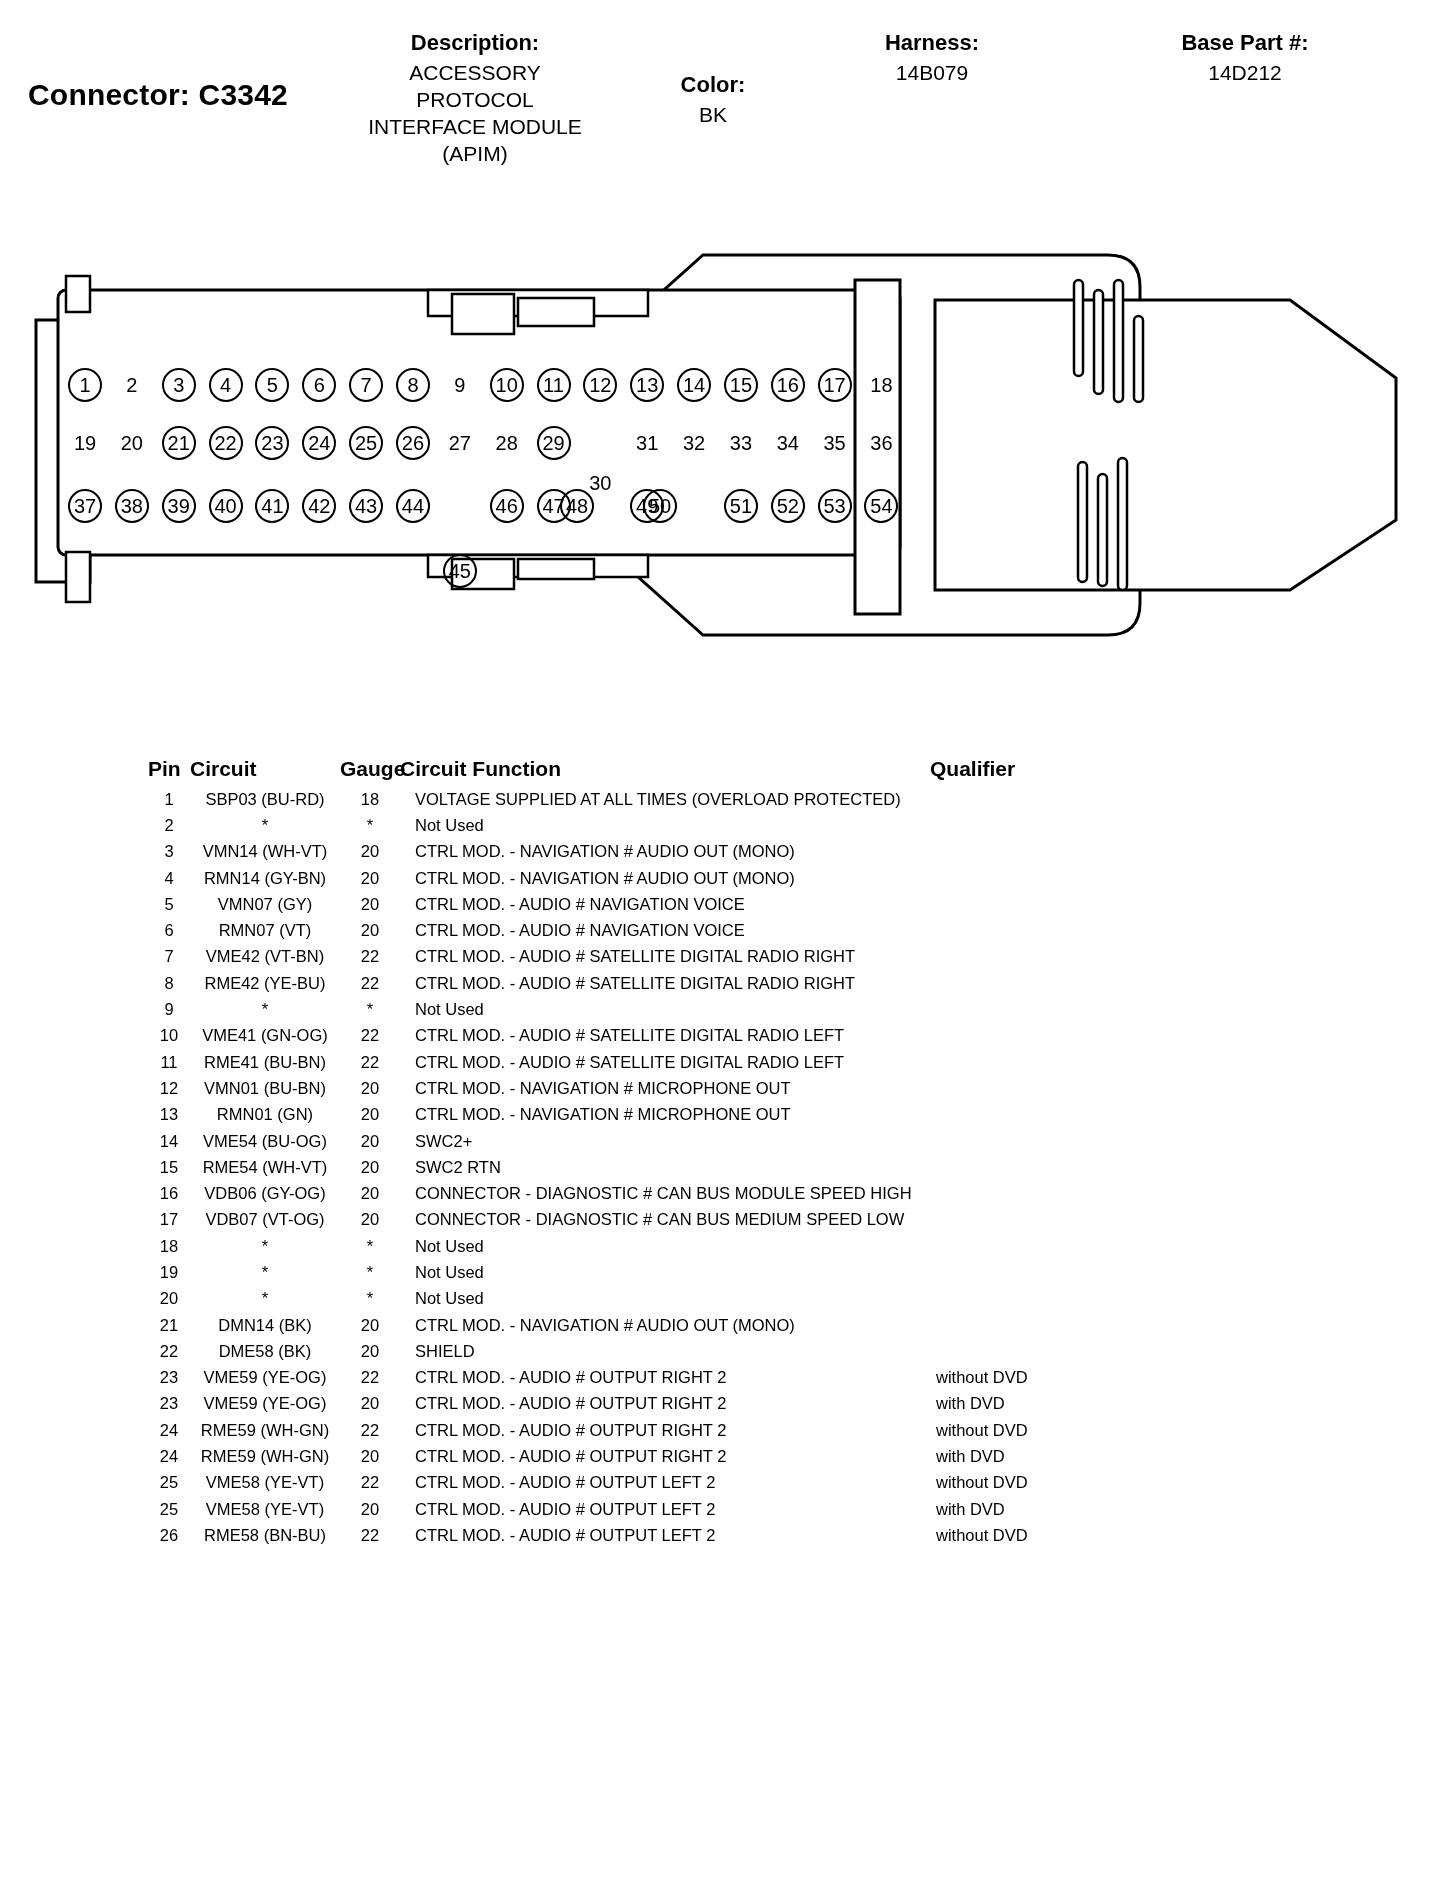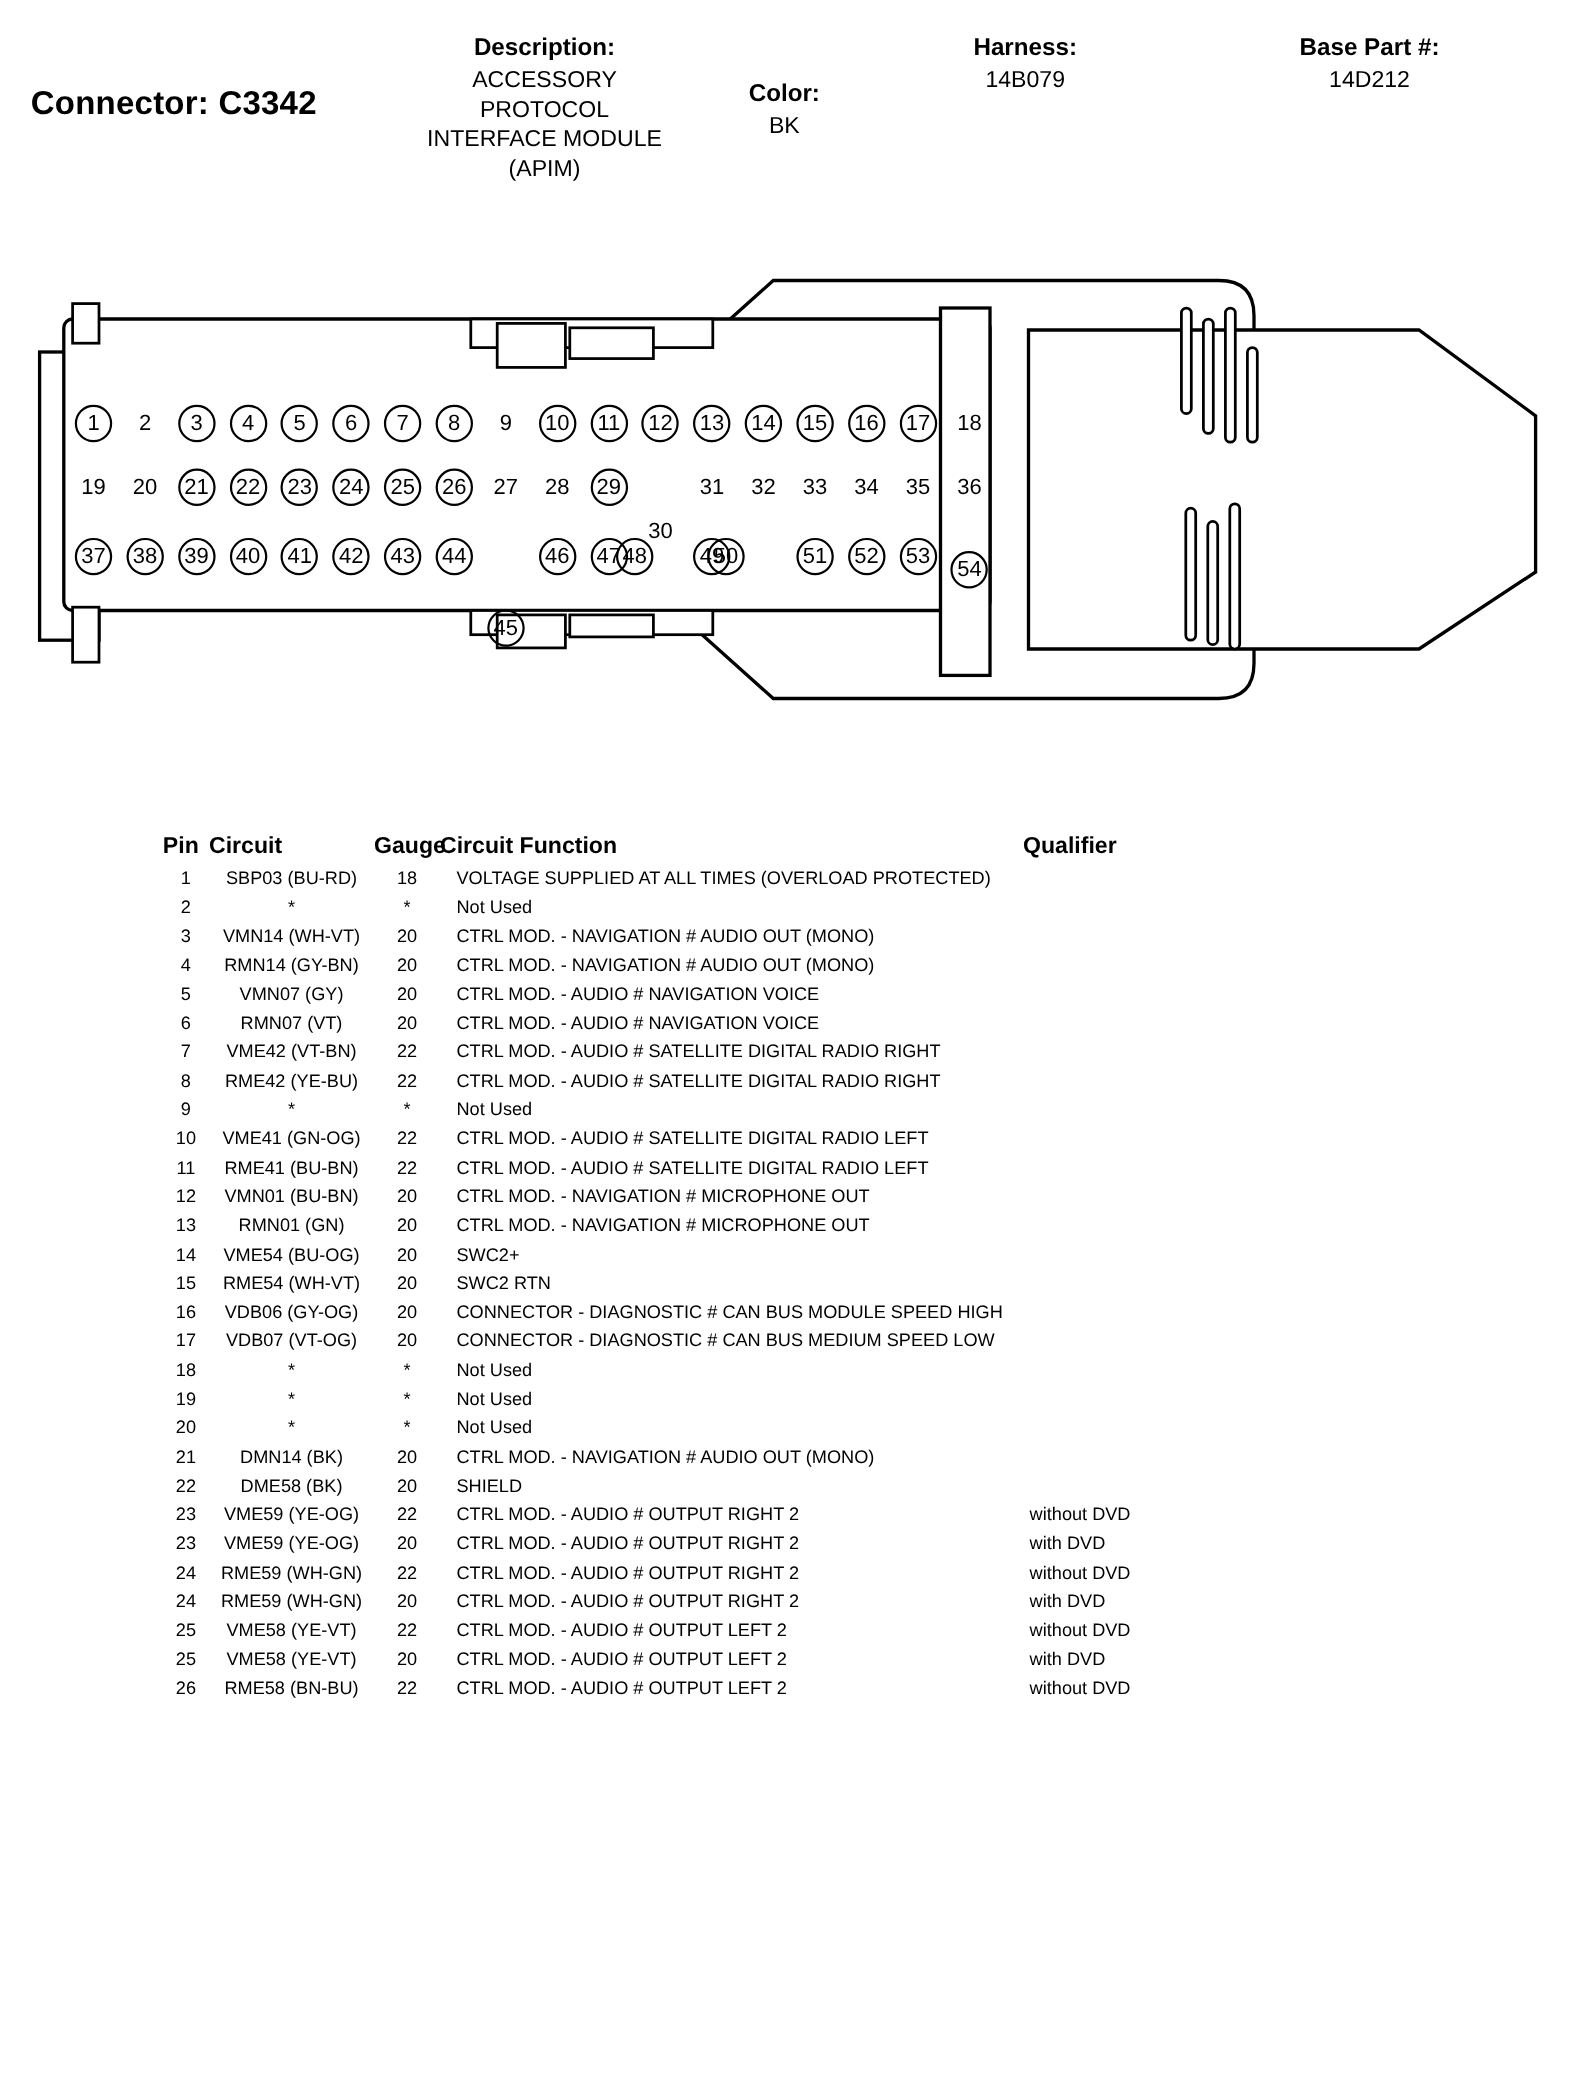--- a/index.html
+++ b/index.html
@@ -8,21 +8,21 @@
     width:1440px;height:1900px;position:relative;background:#ffffff;color:#000;
     font-family:"Liberation Sans","DejaVu Sans",sans-serif;
     -webkit-font-smoothing:antialiased;
   }
   .abs{position:absolute;}
   
   .connector-title{left:28px;top:78px;font-size:30px;font-weight:bold;letter-spacing:.2px;}
   .hblock{text-align:center;}
   .hlabel{font-weight:bold;font-size:22px;margin-bottom:4px;}
   .hvalue{font-size:21px;line-height:1.28;}
-  .desc-block{left:380px;top:30px;width:230px;}
+  .desc-block{left:360px;top:30px;width:230px;}
   .color-block{left:668px;top:72px;width:90px;}
   .harness-block{left:852px;top:30px;width:160px;}
   .basepart-block{left:1150px;top:30px;width:190px;}
   
   .drawing{left:0;top:230px;width:1440px;height:440px;}
   .drawing svg{position:absolute;left:0;top:0;}
   .pin{
     position:absolute;width:34px;height:34px;margin-left:-17px;margin-top:-17px;
     display:flex;align-items:center;justify-content:center;
     font-size:20px;box-sizing:border-box;
@@ -152,21 +152,21 @@
       <div class="pin circled" style="left: 412.95px; top: 276px;">44</div>
       <div class="pin circled" style="left: 459.8px; top: 276px; margin-top: 48px;">45</div>
       <div class="pin circled" style="left: 506.65px; top: 276px;">46</div>
       <div class="pin circled" style="left: 553.5px; top: 276px;">47</div>
       <div class="pin circled" style="left: 577px; top: 276px;">48</div>
       <div class="pin circled" style="left: 647.2px; top: 276px;">49</div>
       <div class="pin circled" style="left: 660px; top: 276px;">50</div>
       <div class="pin circled" style="left: 740.9px; top: 276px;">51</div>
       <div class="pin circled" style="left: 787.75px; top: 276px;">52</div>
       <div class="pin circled" style="left: 834.6px; top: 276px;">53</div>
-      <div class="pin circled" style="left: 881.45px; top: 288px;">54</div>
+      <div class="pin circled" style="left: 881.45px; top: 276px;">54</div>
     </div>
 </div>
 
 <div class="abs tbl">
   <div class="tbl-hrow">
     <div class="h-cell">Pin</div>
     <div class="h-cell">Circuit</div>
     <div class="h-cell">Gauge</div>
     <div class="h-cell">Circuit Function</div>
     <div class="h-cell">Qualifier</div>

